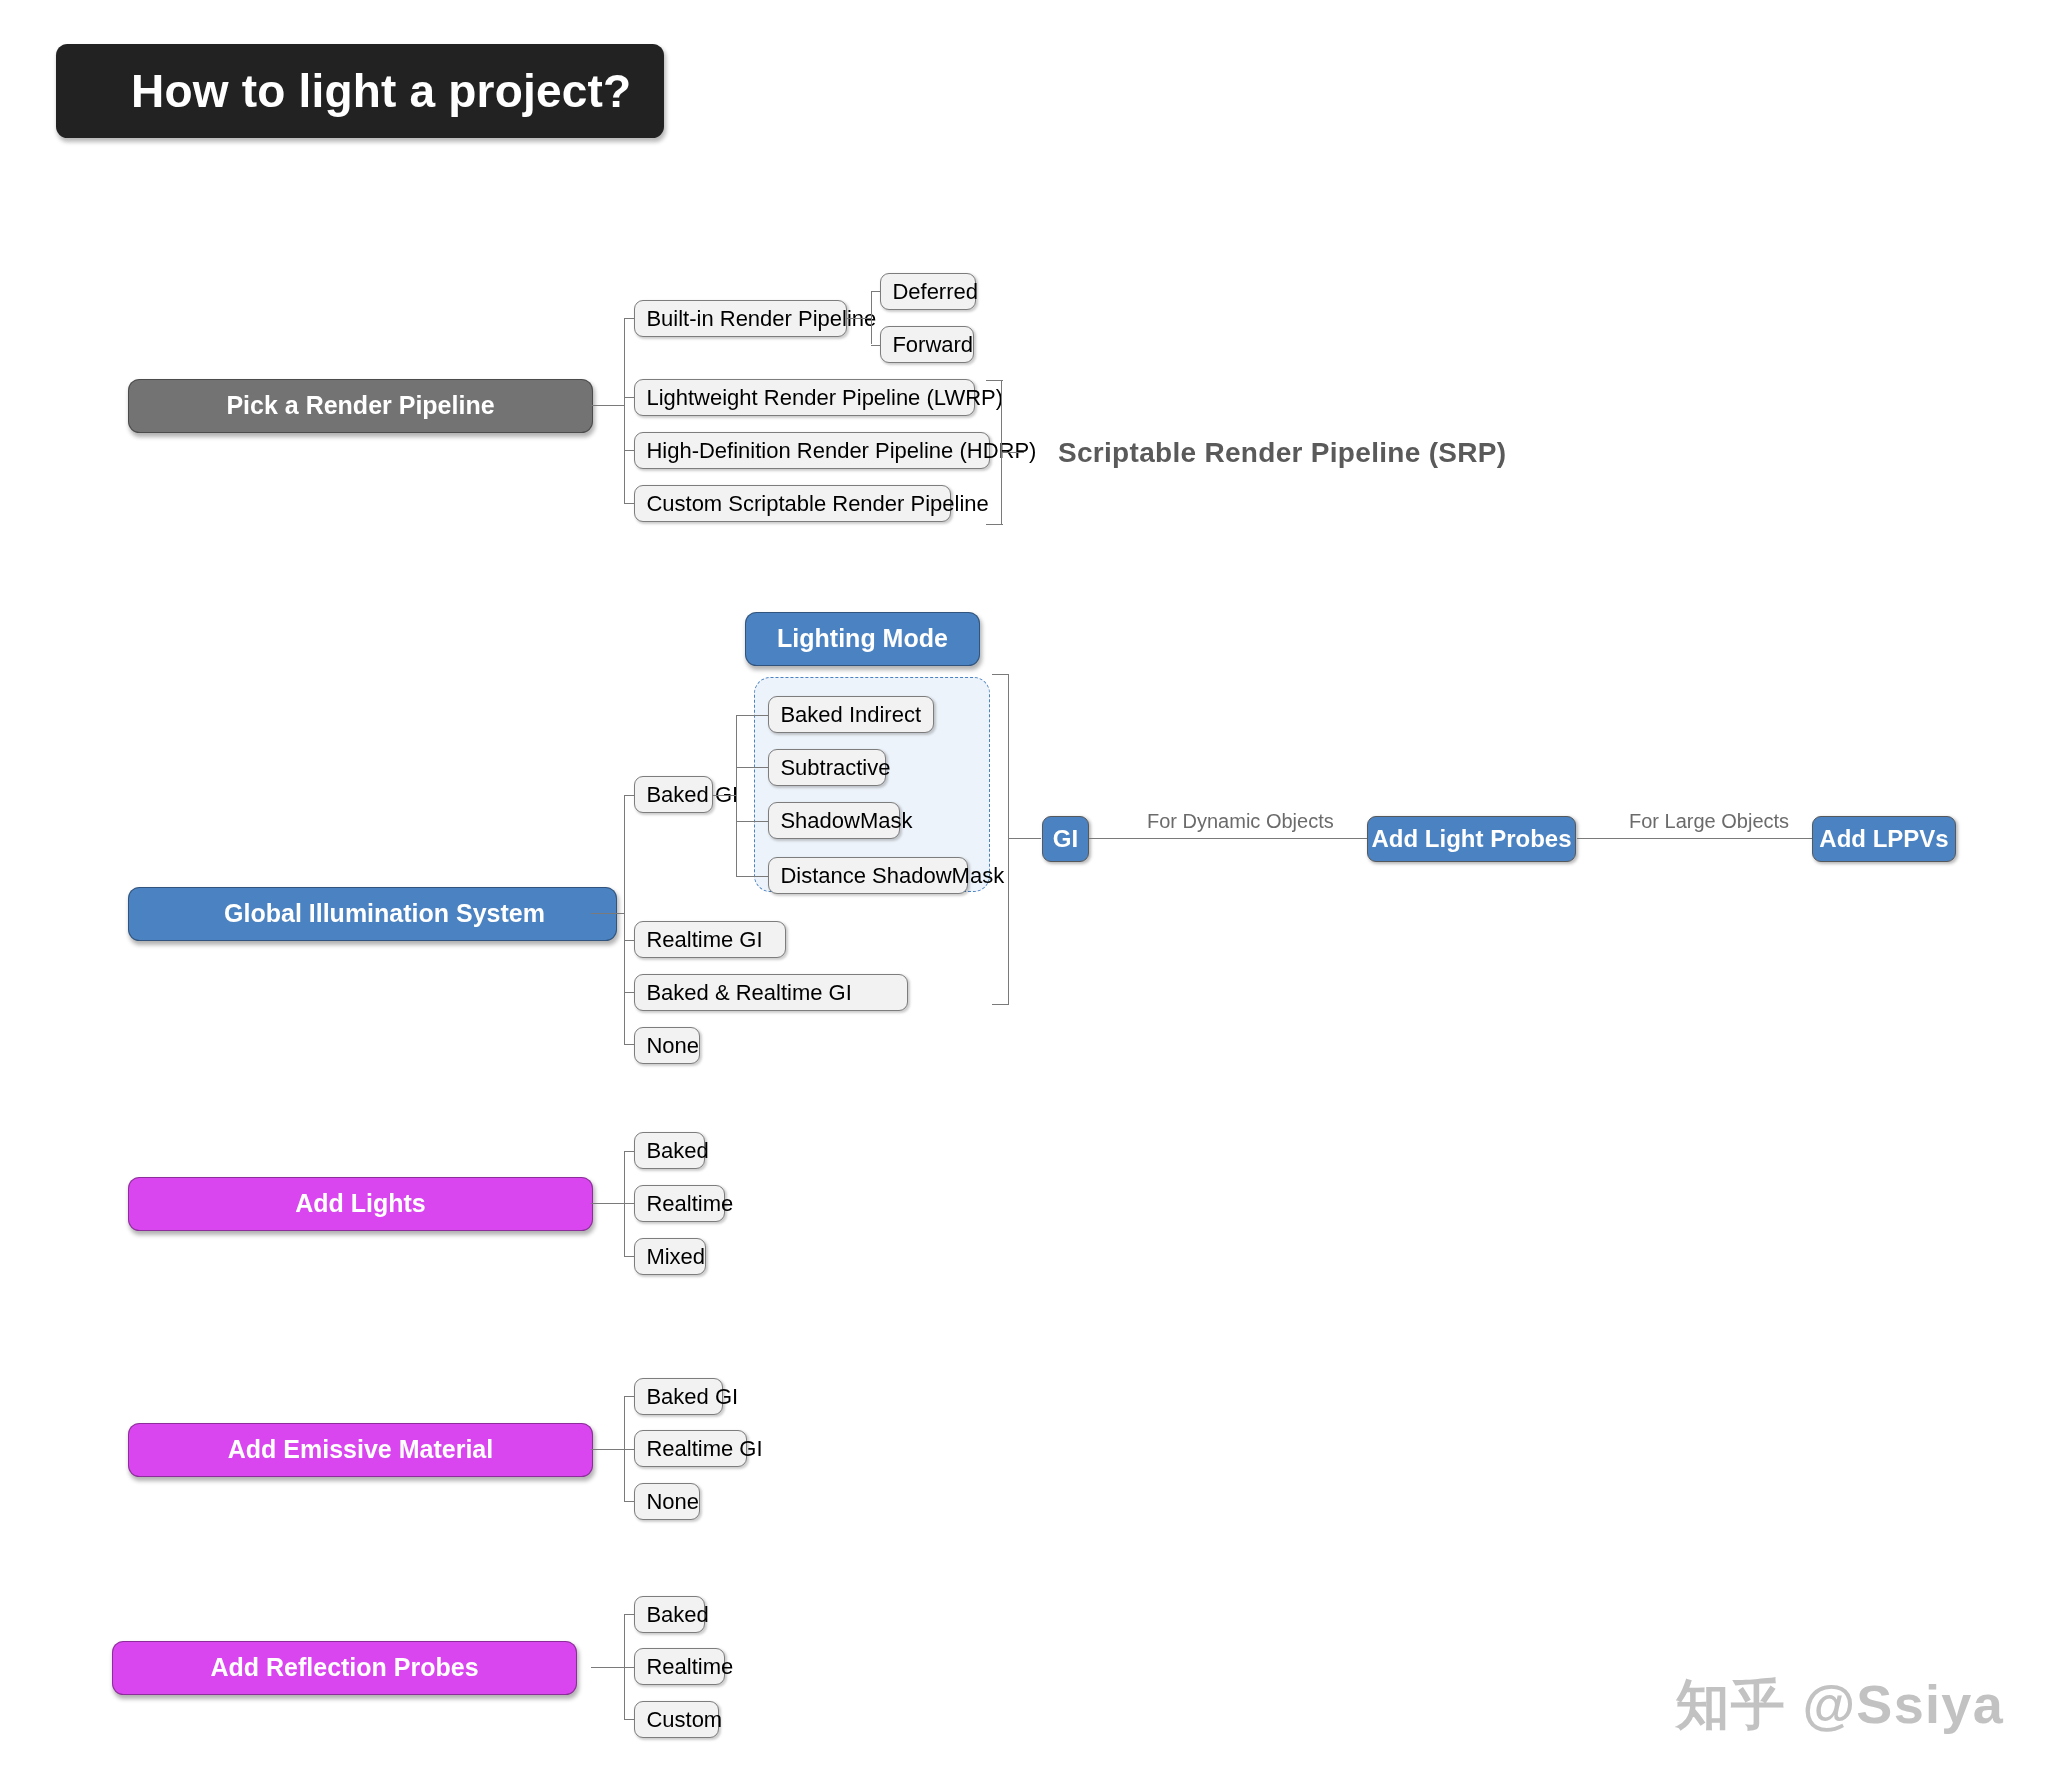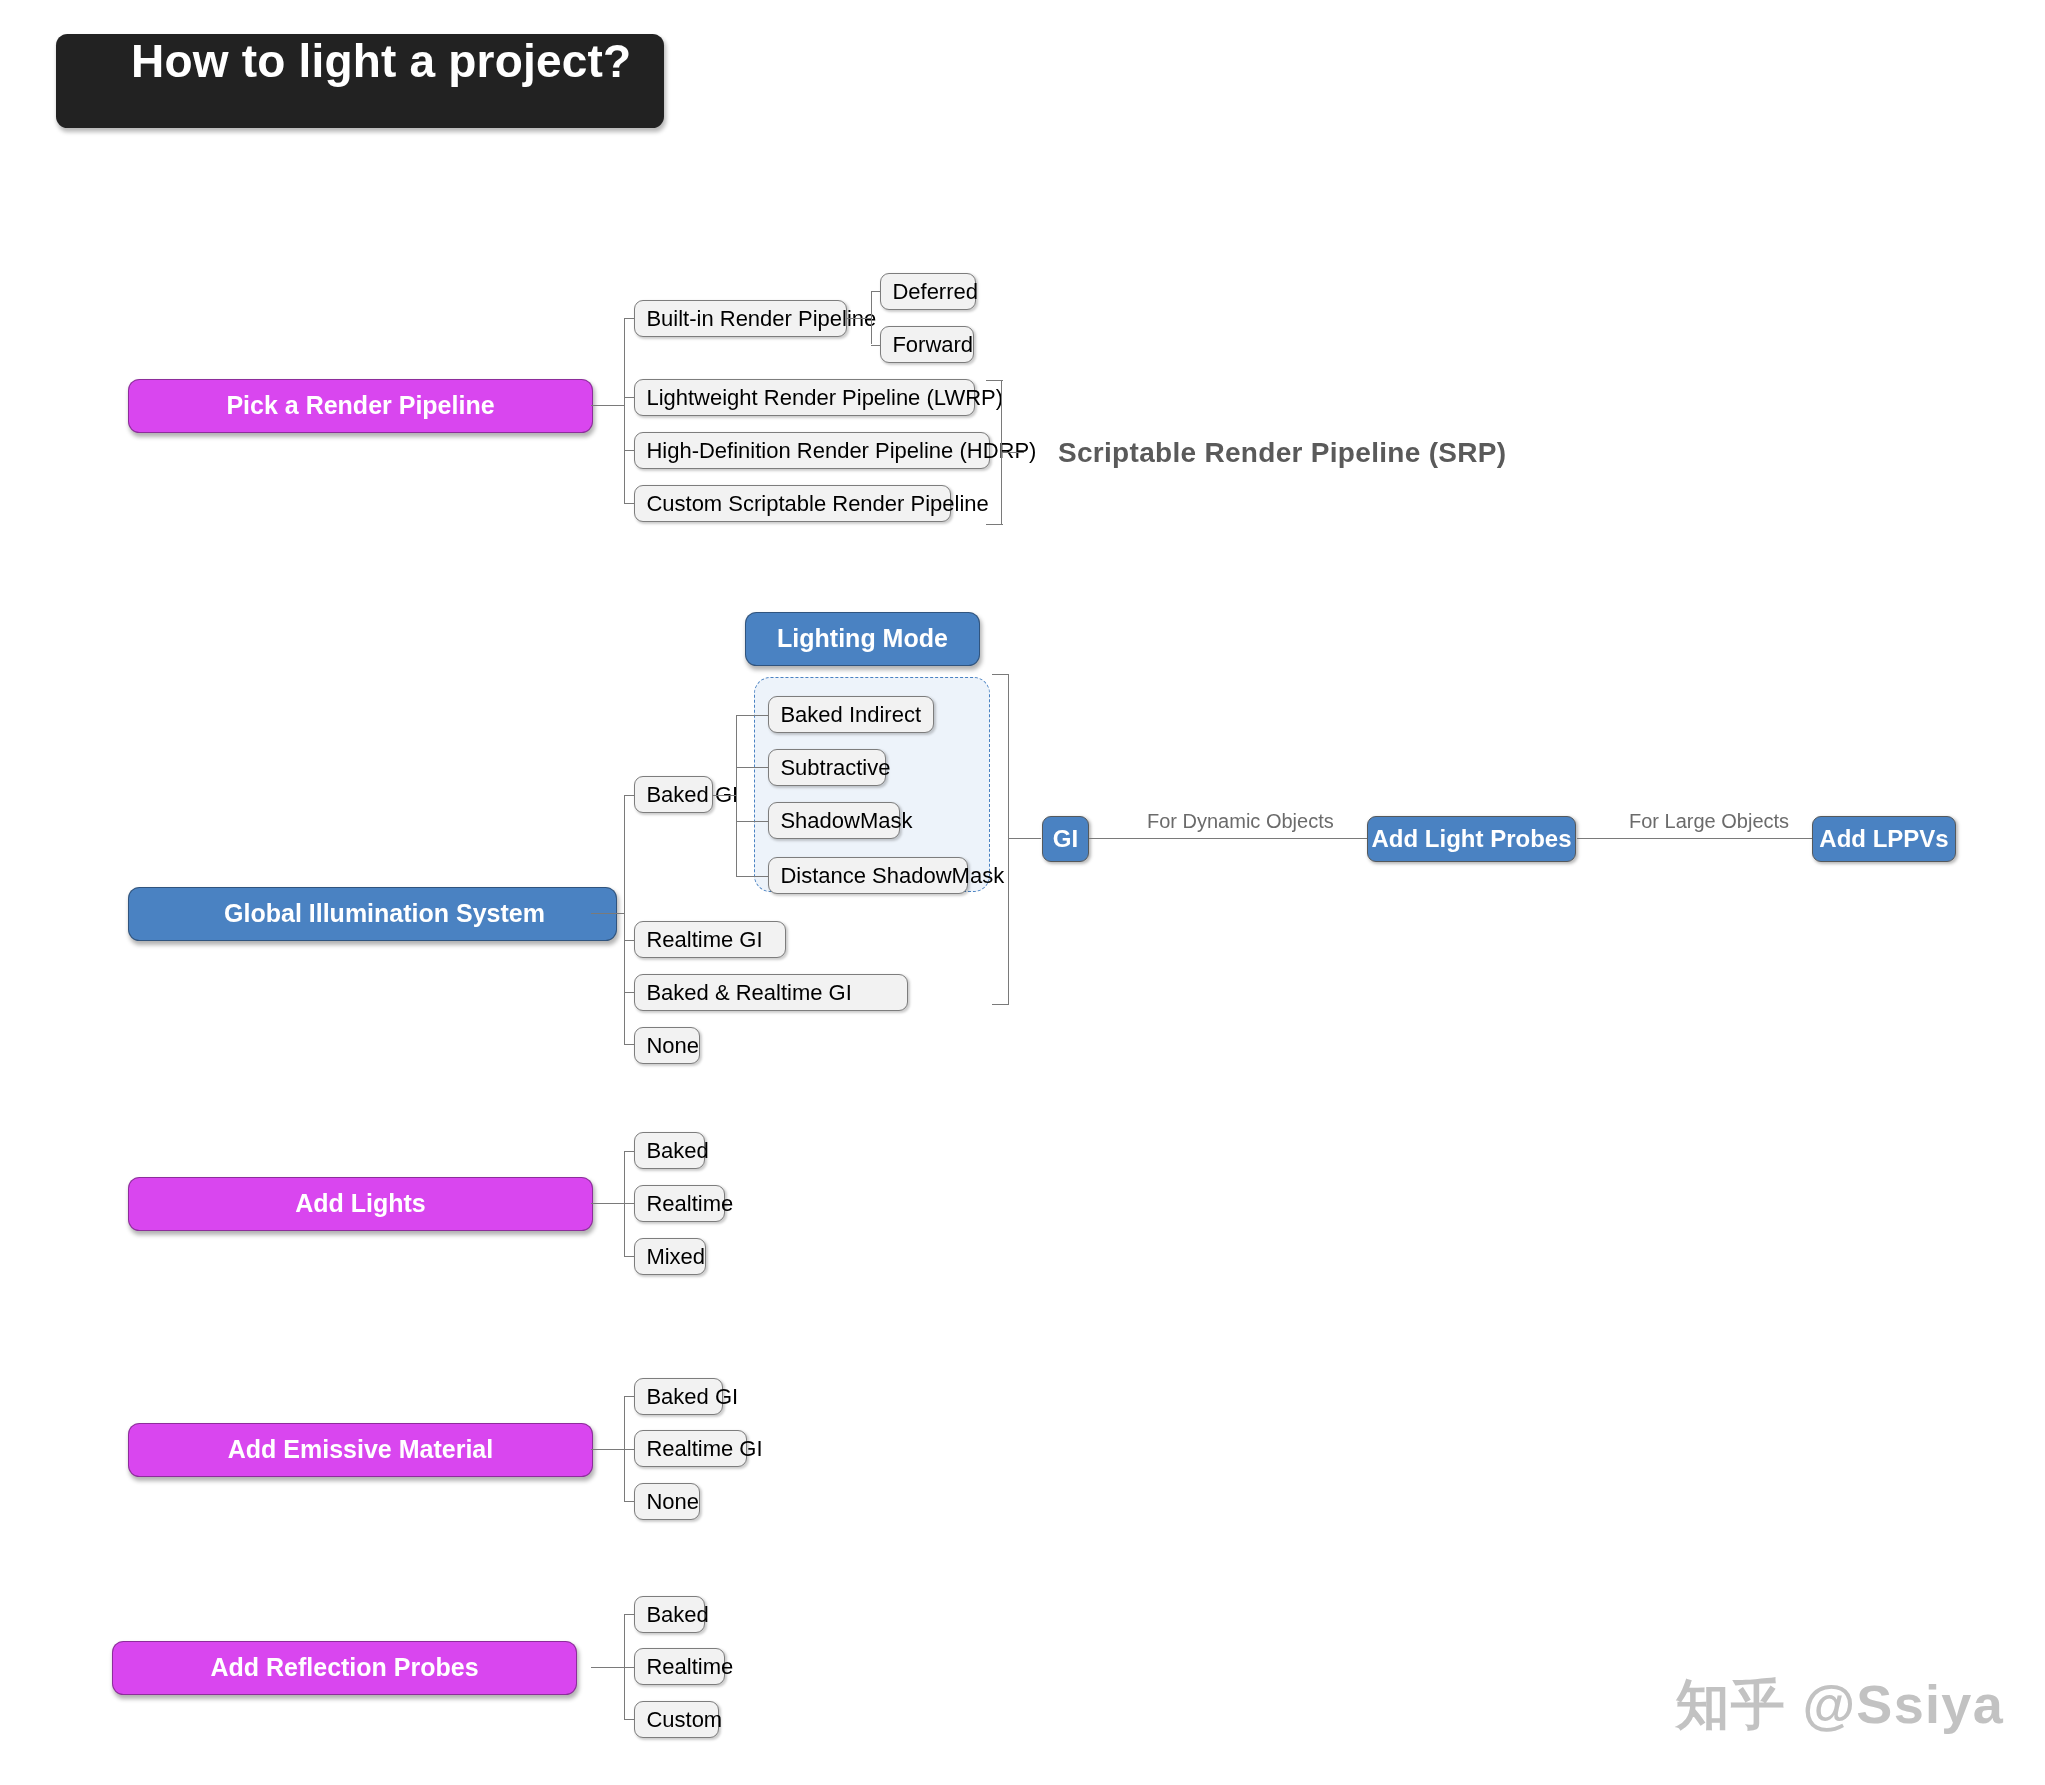--- a/index.html
+++ b/index.html
@@ -4,39 +4,39 @@
 <style>
   html,body{margin:0;padding:0;background:#ffffff;}
   body{
     font-family:"Liberation Sans", sans-serif;
     width:2046px;height:1785px;position:relative;overflow:hidden;
   }
   #canvas{position:absolute;left:0;top:0;width:2046px;height:1785px;}
 
   
   .title-chip{
-    position:absolute;left:56px;top:34px;width:608px;height:94px;
+    position:absolute;left:56px;top:44px;width:608px;height:94px;
     background:#222222;border-radius:11.4px;
-    display:flex;align-items:flex-start;
+    display:flex;align-items:center;
     box-shadow:1.9px 3.2px 4.4px rgba(0,0,0,.28);
   }
   .title-chip span{
     color:#ffffff;font-size:46px;font-weight:bold;letter-spacing:0.2px;
     padding-left:75px;
   }
 
   
   .root{
     position:absolute;border-radius:11.4px;display:flex;align-items:center;
     justify-content:center;color:#ffffff;font-weight:bold;
     box-shadow:1.9px 3.2px 4.4px rgba(0,0,0,.30);
     border:0.6px solid rgba(0,0,0,.35);
     text-align:center;line-height:1.1;
   }
-  .root.orange{background:#d946ef;}
+  .root.orange{background:#737373;}
   .root.blue{background:#4A82C2;}
   .root.green{background:#d946ef;}
 
   
   .node{
     position:absolute;background:#F2F2F2;border:1.3px solid #7d7d7d;
     border-radius:9px;display:flex;align-items:center;
     box-sizing:border-box;padding:0 11.4px;
     color:#000000;font-size:22px;
     box-shadow:1.3px 1.9px 2.5px rgba(0,0,0,.20);

